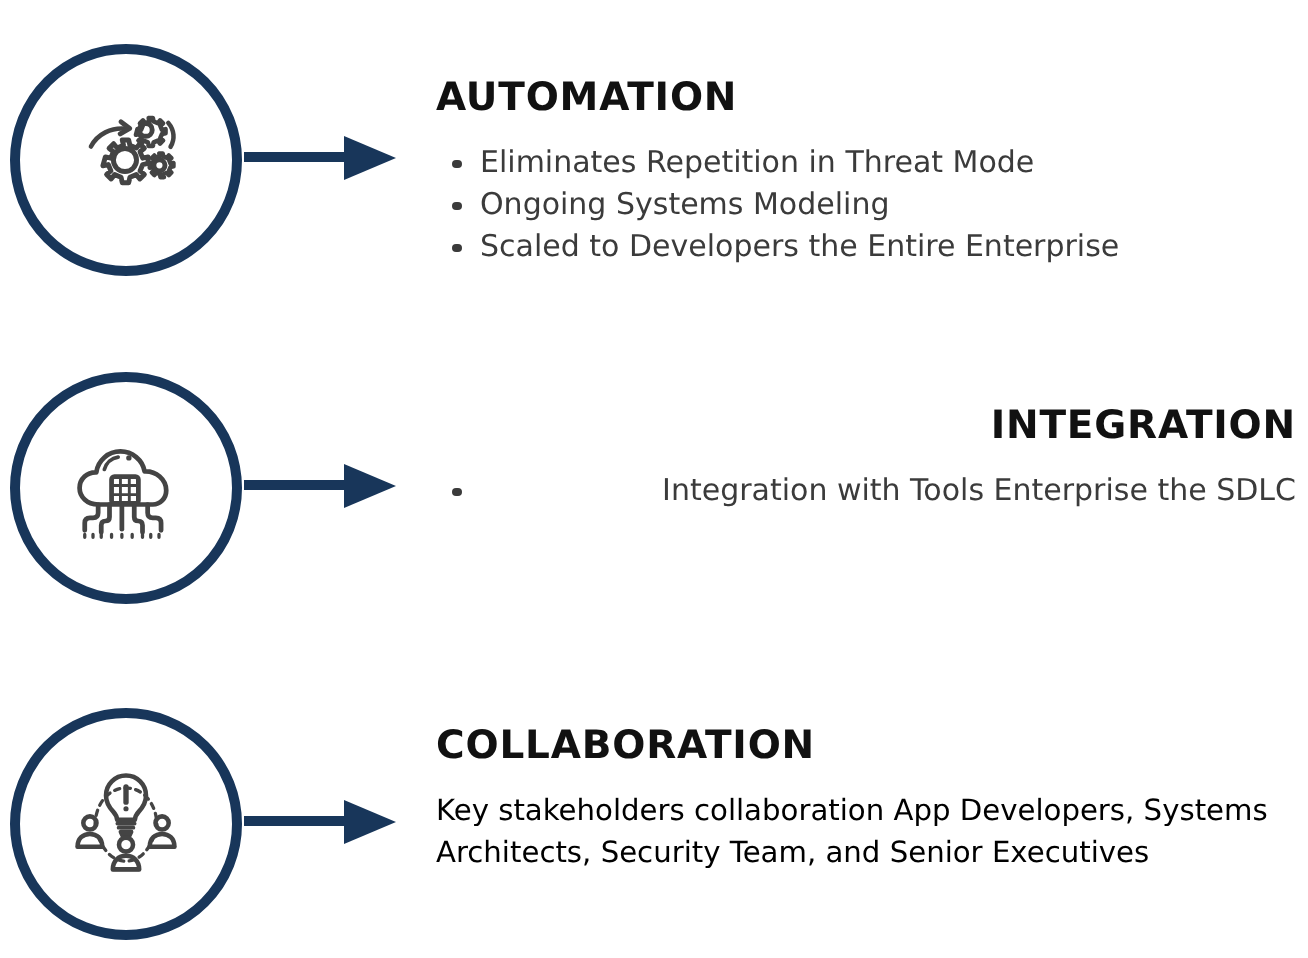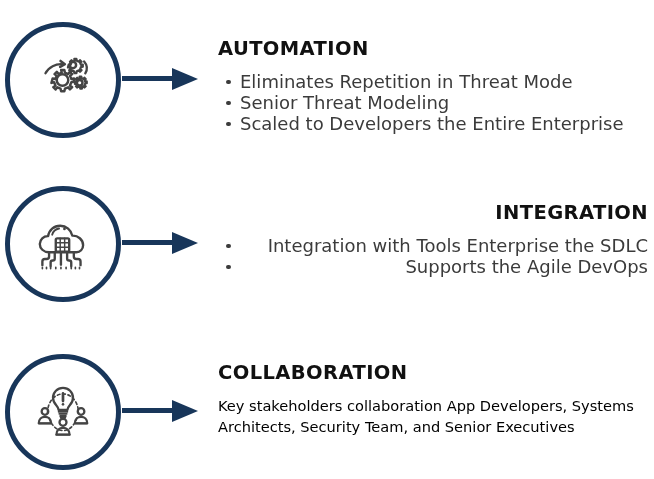--- a/index.html
+++ b/index.html
@@ -91,21 +91,21 @@
   }
 
   ul.bullets {
     list-style: none;
     margin: 0;
     padding: 0;
   }
   ul.bullets li {
     position: relative;
     padding-left: 22px;
-    font-size: 18px;
+    font-size: 15px;
     line-height: 21px;
     color: #3b3b3b;
     white-space: nowrap;
   }
   ul.bullets li::before {
     content: "";
     position: absolute;
     left: 8px;
     top: 8.5px;
     width: 4.5px;
@@ -152,21 +152,21 @@
       <svg class="badge-arrow" viewBox="0 0 76 26">
         <rect x="0" y="10" width="54" height="5" fill="#18365a"></rect>
         <polygon points="50,2 76,13 50,24" fill="#18365a"></polygon>
       </svg>
     </div>
 
     <div class="content content-automation">
       <div class="heading">AUTOMATION</div>
       <ul class="bullets">
         <li>Eliminates Repetition in Threat Mode</li>
-        <li>Senior Threat Modeling</li>
+        <li>Ongoing Systems Modeling</li>
         <li>Scaled to Developers the Entire Enterprise</li>
       </ul>
     </div>
   </div>
 
   <div class="section section-integration">
 
     <div class="badge">
       <div class="badge-circle">
         <svg class="badge-icon" viewBox="0 0 64 64">
@@ -197,21 +197,20 @@
       <svg class="badge-arrow" viewBox="0 0 76 26">
         <rect x="0" y="10" width="54" height="5" fill="#18365a"></rect>
         <polygon points="50,2 76,13 50,24" fill="#18365a"></polygon>
       </svg>
     </div>
 
     <div class="content content-integration">
       <div class="heading">INTEGRATION</div>
       <ul class="bullets">
         <li>Integration with Tools Enterprise the SDLC</li>
-        <li>Supports the Agile DevOps</li>
       </ul>
     </div>
   </div>
 
   <div class="section section-collaboration">
 
     <div class="badge">
       <div class="badge-circle">
         <svg class="badge-icon" viewBox="0 0 64 64">
           <g fill="none" stroke="#444444" stroke-width="2.2" stroke-linejoin="round" stroke-linecap="round">

